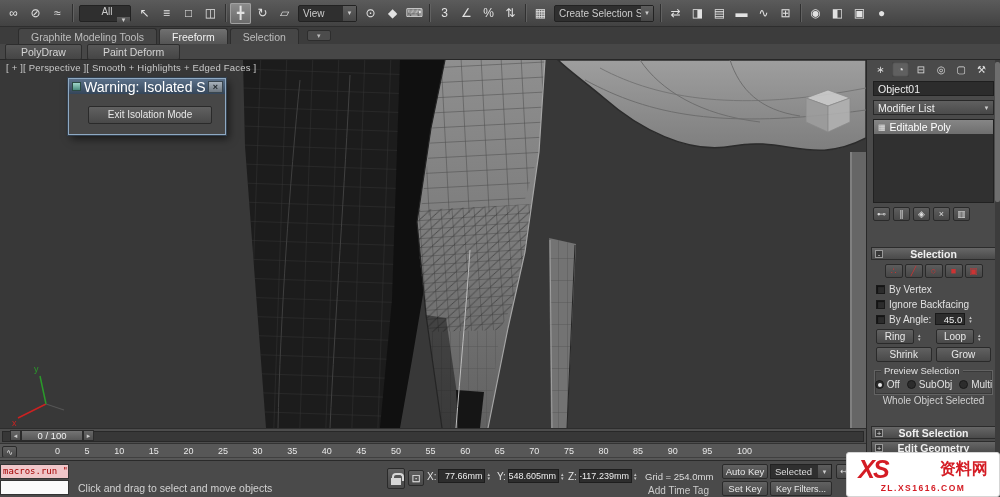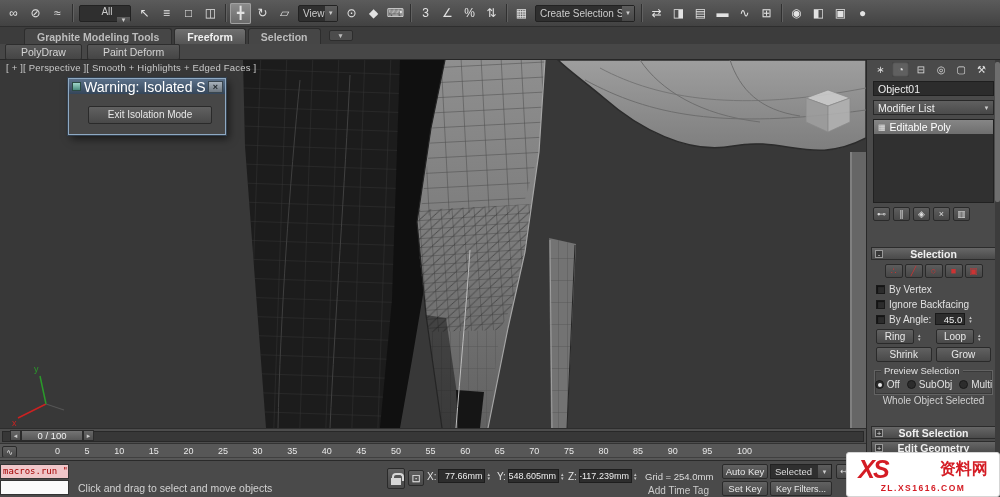--- a/index.html
+++ b/index.html
@@ -8,24 +8,24 @@
 
   
   #main-toolbar{position:absolute;left:0;top:0;width:1000px;height:27px;background:linear-gradient(#5b5b5b,#424242);border-bottom:1px solid #2e2e2e;display:flex;align-items:center;padding:0 3px;gap:1px;}
   .tgroup{display:flex;align-items:center;gap:1px;}
   .tbtn{width:21px;height:21px;display:flex;align-items:center;justify-content:center;font-size:12px;color:#e2e2e2;border-radius:2px;cursor:default;}
   .tbtn.active{background:linear-gradient(#8d8d8d,#696969);box-shadow:inset 0 0 0 1px #a0a0a0;}
   .tsep{width:1px;height:18px;background:#303030;box-shadow:1px 0 0 #616161;margin:0 3px;}
   .tdrop{height:17px;background:#2f2f2f;border:1px solid #222;border-radius:2px;display:flex;align-items:center;color:#ccc;font-size:10px;padding-left:4px;margin:0 2px;white-space:nowrap;}
   .tdrop-arrow{width:13px;height:15px;margin-left:4px;background:linear-gradient(#5d5d5d,#474747);display:flex;align-items:center;justify-content:center;}
   .tdrop-arrow::after{content:"▼";font-size:6px;color:#ccc;}
-  .w-all{width:52px;flex-direction:column;}.w-view{width:40px;}.w-sets{width:100px;}
-
-  
-  #ribbon-tabs{position:absolute;left:0;top:27px;width:1000px;height:17px;background:#3c3c3c;display:flex;align-items:flex-end;padding-left:24px;font-weight:bold;}
+  .w-all{width:52px;flex-direction:column;}.w-view{width:59px;}.w-sets{width:100px;}
+
+  
+  #ribbon-tabs{position:absolute;left:0;top:27px;width:1000px;height:17px;background:#3c3c3c;display:flex;align-items:flex-end;padding-left:18px;}
   .rtabs-host{display:flex;gap:2px;align-items:flex-end;}
   .rtab{padding:2px 12px 1px;font-size:10.5px;color:#bdbdbd;background:#464646;border:1px solid #2d2d2d;border-bottom:none;border-radius:3px 3px 0 0;white-space:nowrap;}
   .rtab.active{background:linear-gradient(#707070,#555);color:#f2f2f2;}
   #ribbon-min{width:24px;height:11px;margin:0 0 3px 8px;background:#4c4c4c;border:1px solid #2d2d2d;border-radius:2px;display:flex;align-items:center;justify-content:center;}
   #ribbon-min::after{content:"▾";font-size:7px;color:#bbb;line-height:1;}
   #ribbon-body{position:absolute;left:0;top:44px;width:1000px;height:16px;background:#474747;border-bottom:1px solid #272727;display:flex;align-items:center;padding-left:5px;}
   .rpanels-host{display:flex;gap:5px;}
   .rpanel{padding:1px 15px;font-size:10.5px;color:#d4d4d4;background:linear-gradient(#575757,#454545);border:1px solid #2d2d2d;border-radius:2px;white-space:nowrap;}
 
   

